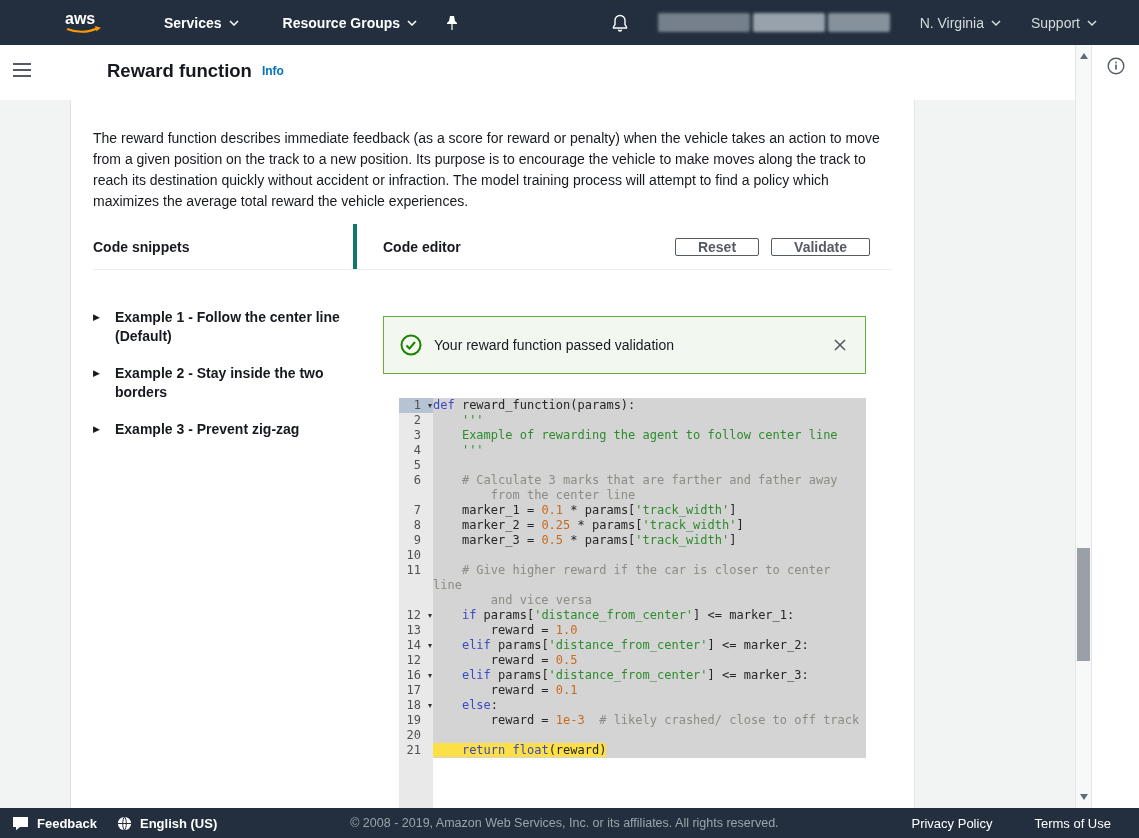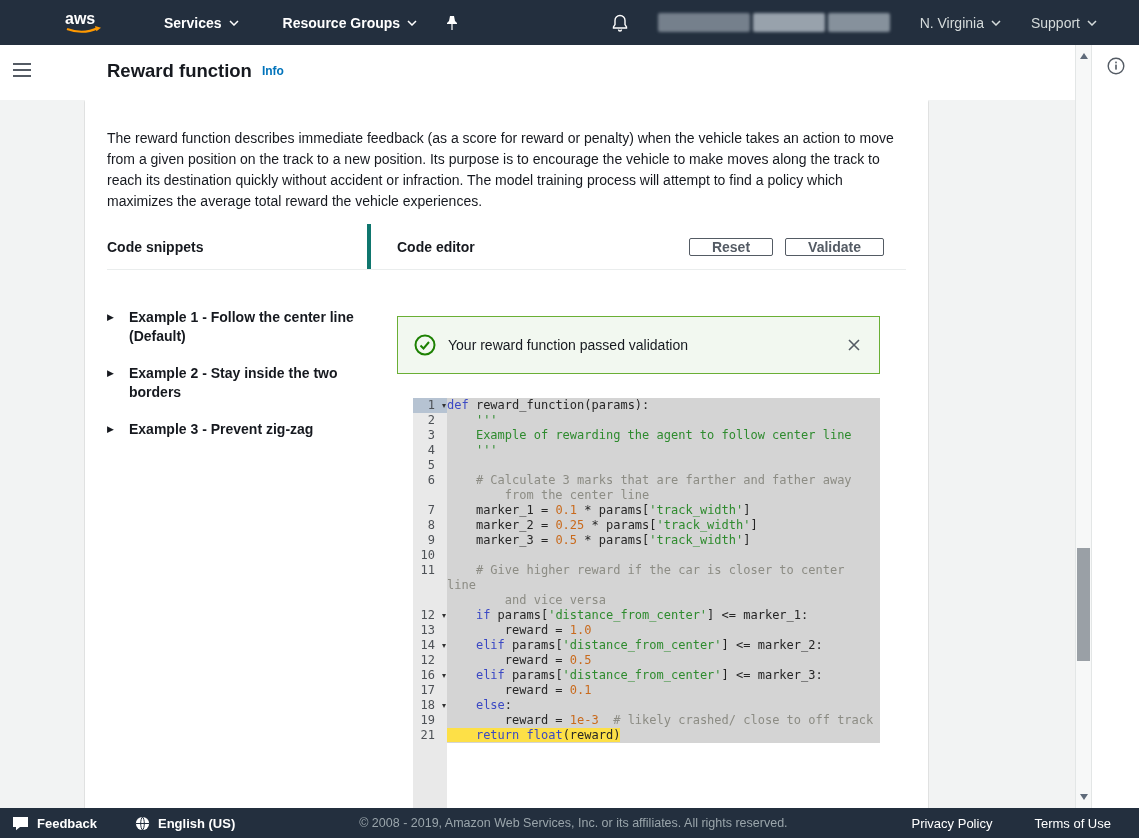--- a/index.html
+++ b/index.html
@@ -26,21 +26,21 @@
   
   .main { height:763px; display:flex; background:#f2f3f3; }
   .content-col { width:1075px; position:relative; overflow:hidden; }
   .header-strip { position:relative; height:55px; background:#fff; }
   .hamburger { position:absolute; left:13px; top:18px; cursor:pointer; line-height:0; }
   .title-row { position:absolute; left:107px; top:15px; }
   .title-row h1 { display:inline; margin:0; font-size:18.5px; font-weight:700; color:#16191f; }
   .info-link { font-size:12px; font-weight:700; color:#0073bb; margin-left:10px;
     vertical-align:2px; cursor:pointer; text-decoration:none; }
 
-  .card { position:absolute; left:85px; top:55px; width:843px; height:708px; background:#fff;
+  .card { position:absolute; left:71px; top:55px; width:843px; height:708px; background:#fff;
     box-shadow:0 1px 1px 0 rgba(0,28,36,.3), 1px 1px 1px -1px rgba(0,28,36,.15),
                -1px 1px 1px -1px rgba(0,28,36,.15);
     padding:28px 22px 0 22px; overflow:hidden; }
   .description { margin:0; font-size:14px; line-height:21px; color:#16191f; max-width:799px; }
 
   .tab-row { margin-top:12px; height:46px; display:flex; align-items:center;
     border-bottom:1px solid #eaeded; }
   .col-left-header { width:264px; align-self:stretch; display:flex; align-items:center;
     font-size:14px; font-weight:700; color:#16191f; border-right:4px solid #0f766e; }
   .col-right-header { flex:1; align-self:stretch; display:flex; align-items:center;
@@ -94,21 +94,21 @@
     border-left:4px solid transparent; border-right:4px solid transparent;
     border-top:6px solid #5f6b7a; }
   .thumb { position:absolute; top:503px; left:1px; width:13px; height:113px; background:#9aa0a6; }
   .info-col { flex:1; background:#fff; position:relative; }
   .info-btn { position:absolute; top:12px; left:50%; transform:translateX(-50%);
     cursor:pointer; line-height:0; }
 
   
   .footer { height:30px; background:#232f3e; display:flex; align-items:center;
     color:#fff; font-size:13px; }
-  .footer-left { display:flex; gap:38px; margin-left:12px; }
+  .footer-left { display:flex; gap:20px; margin-left:12px; }
   .f-item { display:flex; align-items:center; gap:8px; font-weight:700; cursor:pointer; }
   .footer-center { margin:0 auto; color:#9aa5ab; font-size:12.5px; }
   .footer-right { display:flex; gap:42px; margin-right:28px; }
   .footer-right a { color:#fff; text-decoration:none; cursor:pointer; }
 </style>
 </head>
 <body>
 
 <nav class="navbar">
   <div class="aws-logo">
@@ -294,20 +294,24 @@
                 </div>
                 <div class="code-row">
                   <div class="gutter-cell">18<span class="fold">▾</span></div>
                   <div class="code-cell"><span><span class="tok-p">    </span><span class="tok-k">else</span><span class="tok-p">:</span></span></div>
                 </div>
                 <div class="code-row">
                   <div class="gutter-cell">19</div>
                   <div class="code-cell"><span><span class="tok-p">        reward = </span><span class="tok-n">1e-3</span><span class="tok-c">  # likely crashed/ close to off track</span></span></div>
                 </div>
                 <div class="code-row">
+                  <div class="gutter-cell">20</div>
+                  <div class="code-cell"><span></span></div>
+                </div>
+                <div class="code-row">
                   <div class="gutter-cell">21</div>
                   <div class="code-cell"><span class="sel"><span class="tok-p">    </span><span class="tok-k">return</span><span class="tok-p"> </span><span class="tok-b">float</span><span class="tok-p">(reward)</span></span></div>
                 </div>
               </div>
           </div>
         </div>
       </div>
     </div>
   </div>
 

